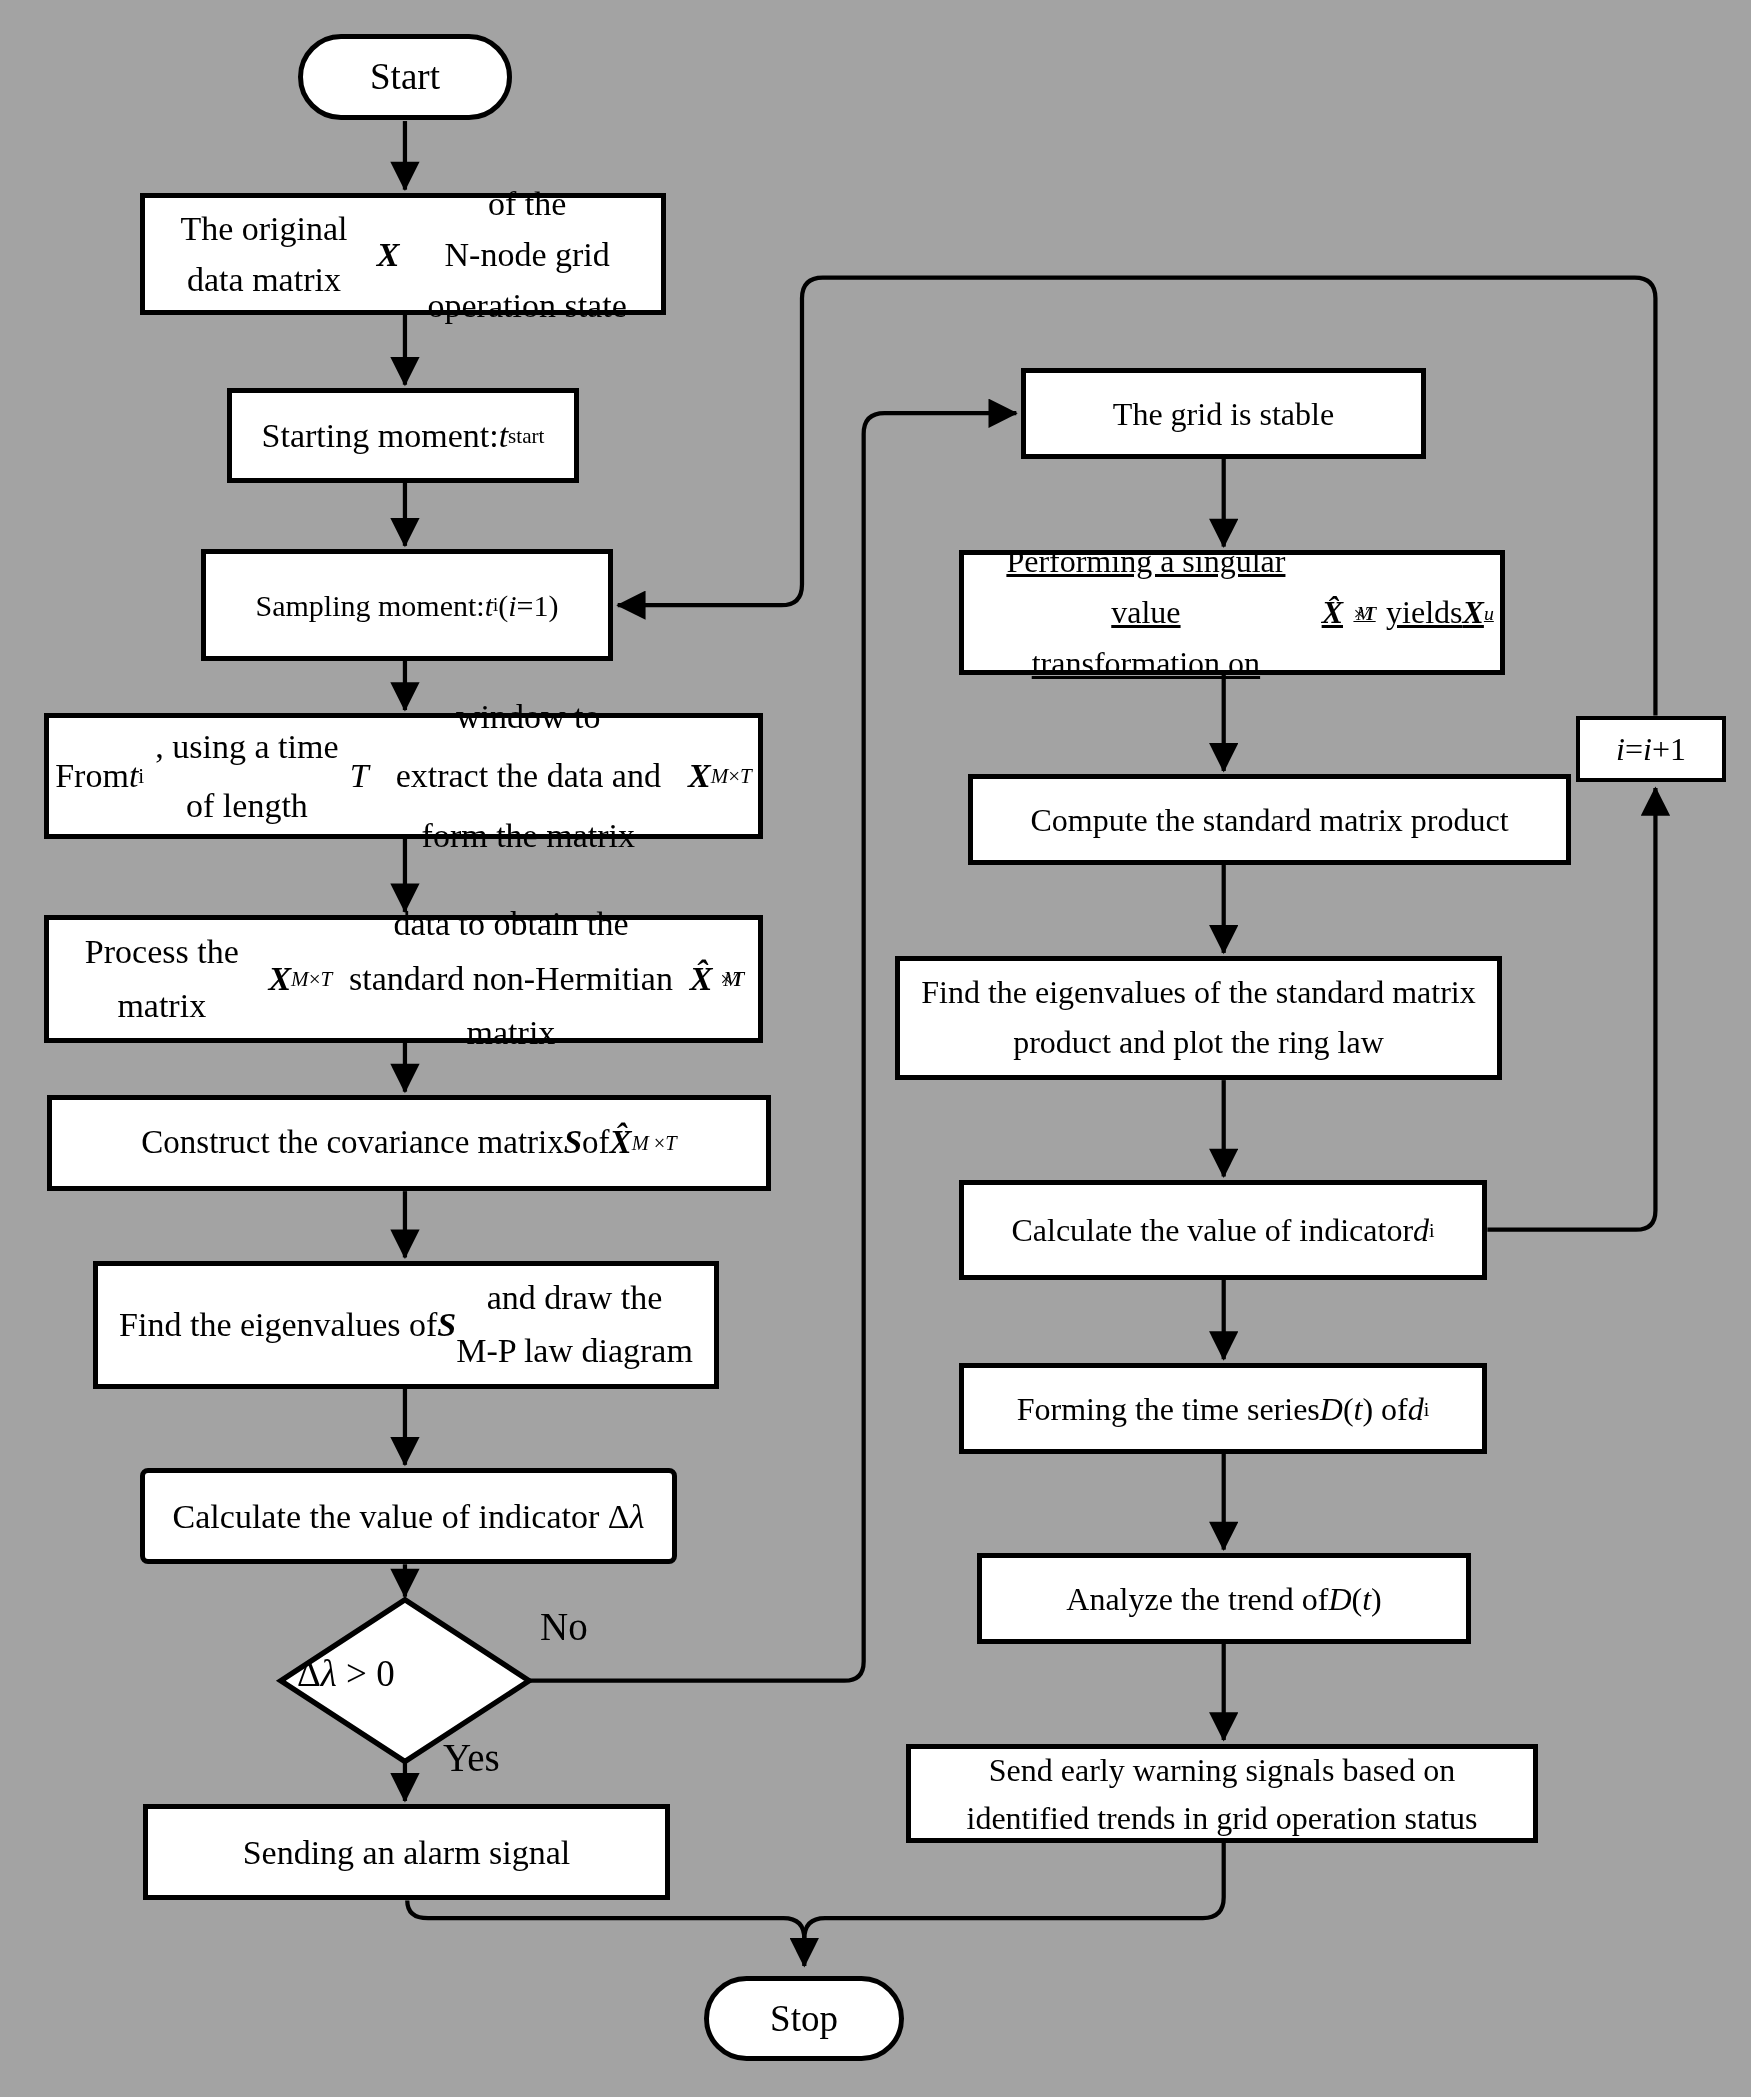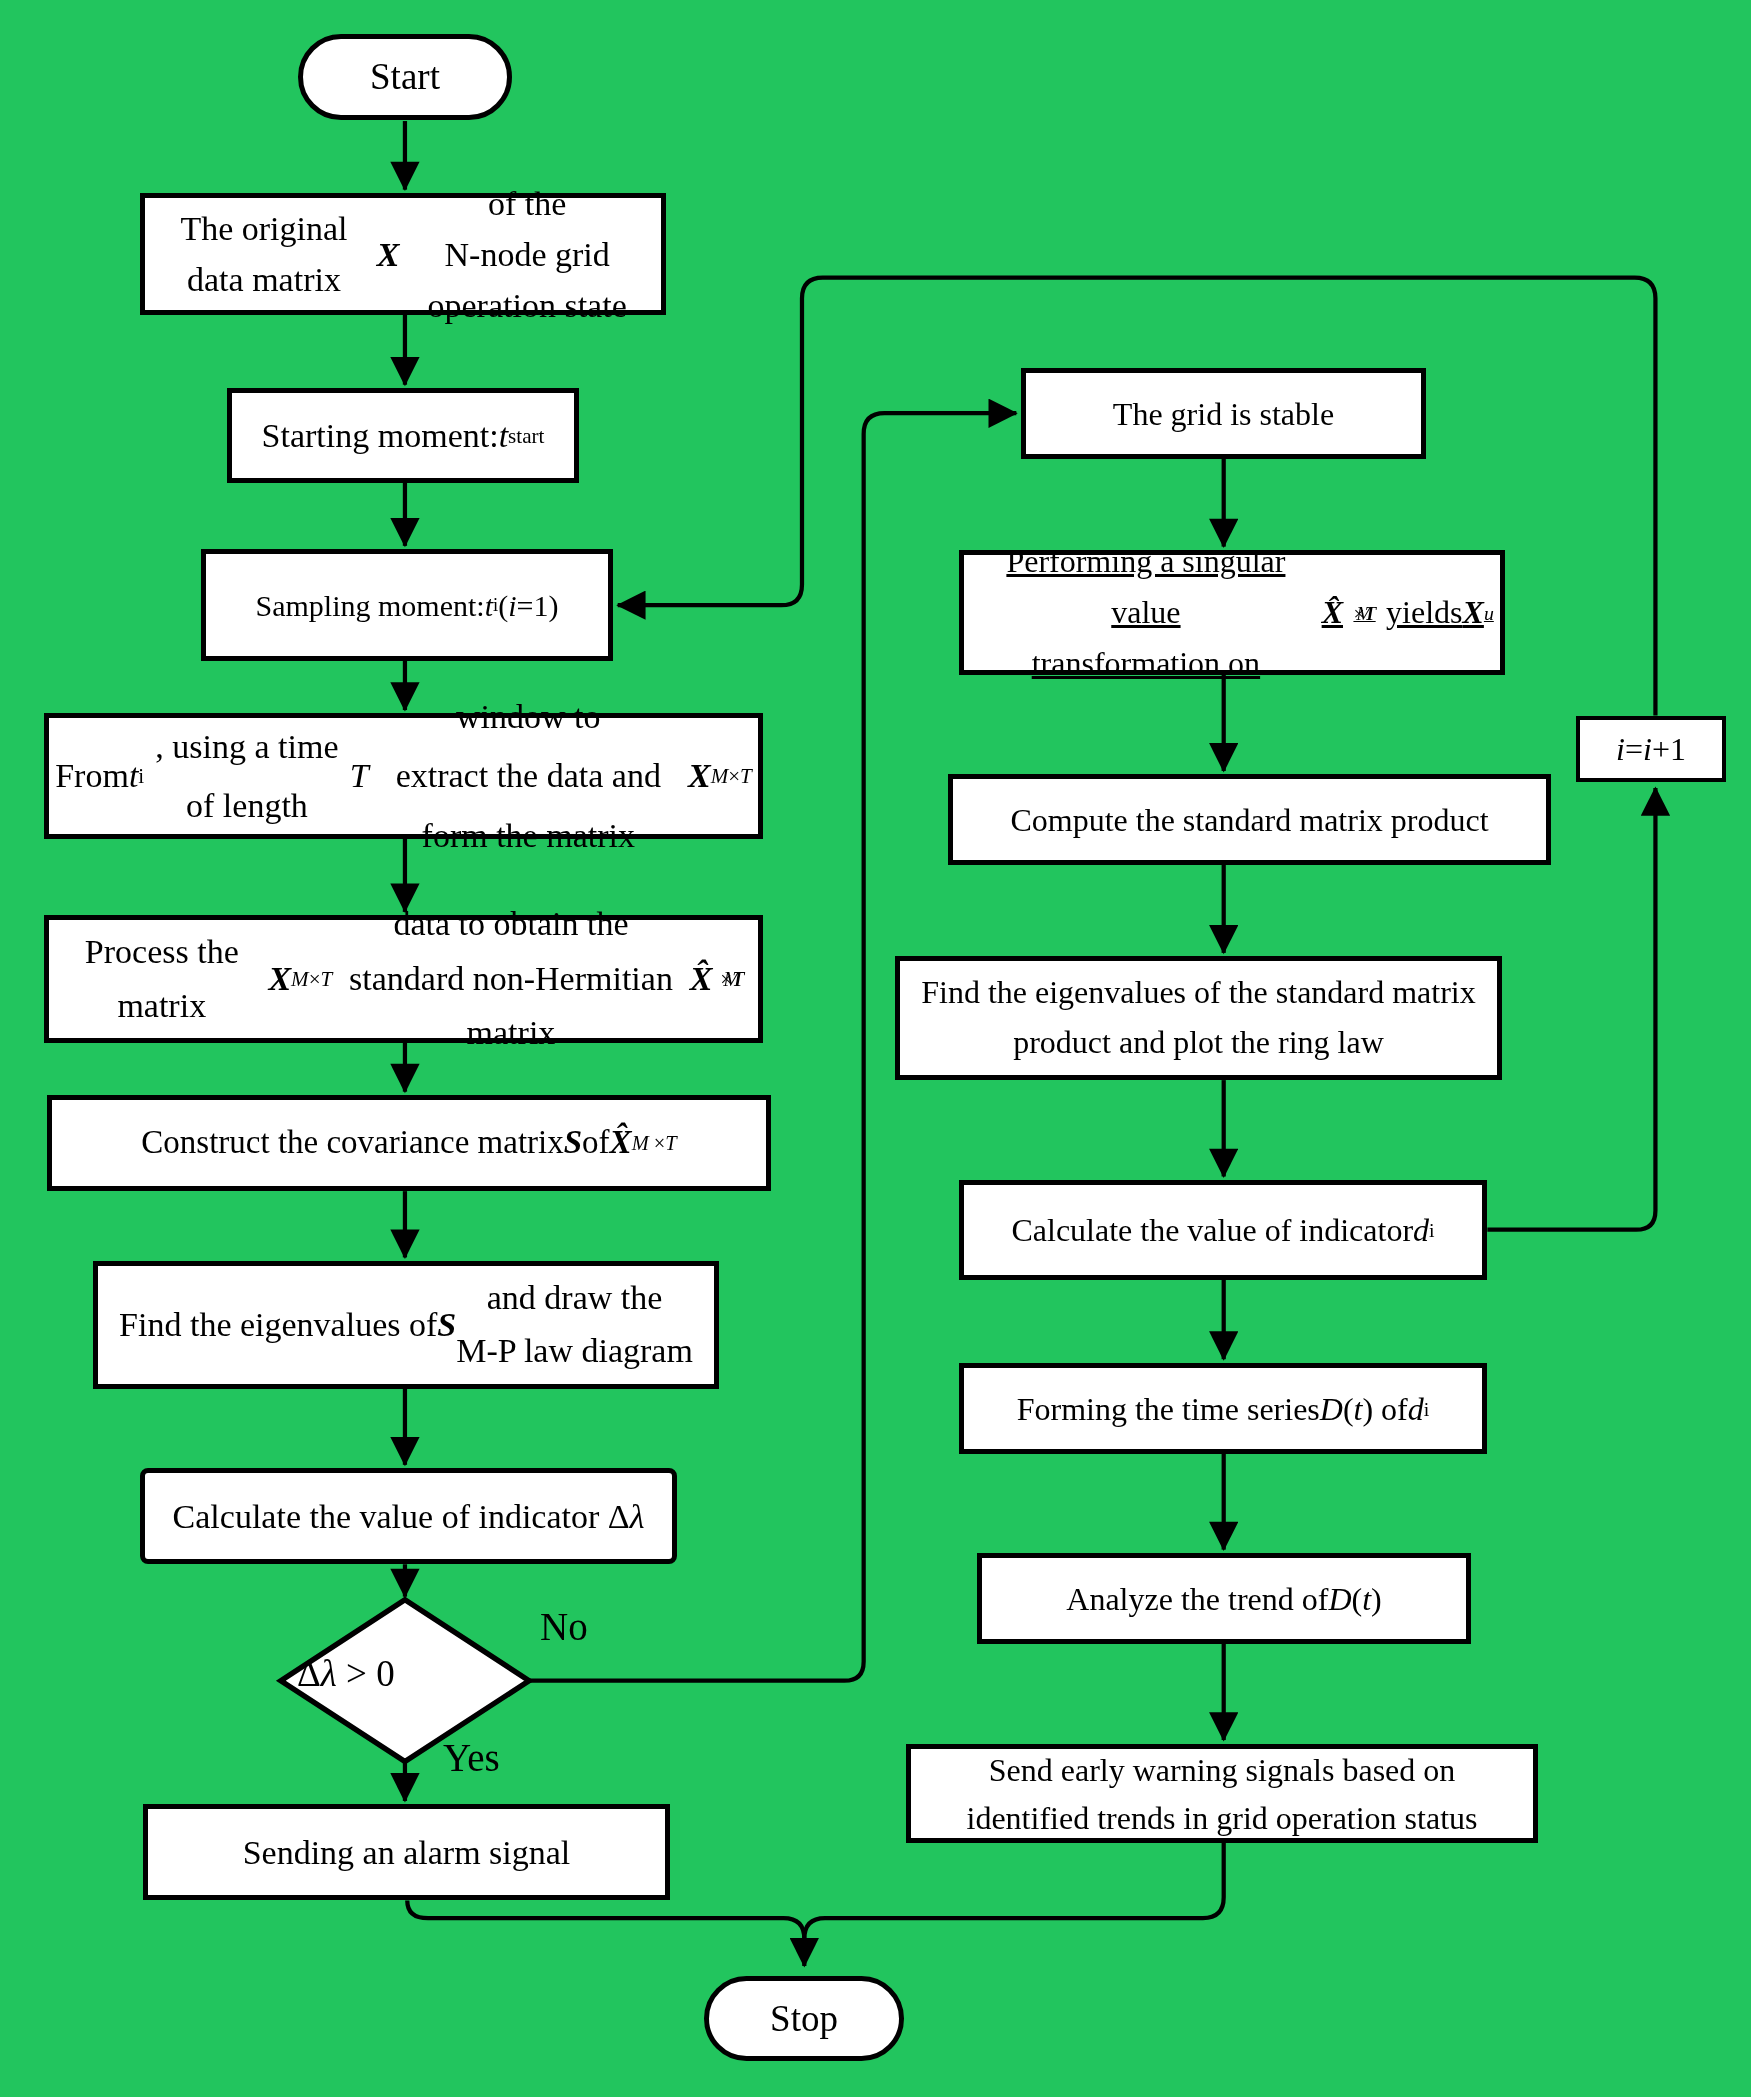--- a/index.html
+++ b/index.html
@@ -1,16 +1,16 @@
 <!DOCTYPE html>
 <html style="font-size:12.3px"><head>
 <meta charset="utf-8">
 <style>
   html,body{margin:0;padding:0;background:#ffffff;}
-  .canvas{position:relative;width:1752px;height:2097px;background:#22c55e;overflow:hidden;
+  .canvas{position:relative;width:1752px;height:2097px;background:#a3a3a3;overflow:hidden;
           font-family:"Liberation Serif","DejaVu Serif",serif;color:#000;}
   .layer{position:absolute;left:0;top:0;}
   .node{position:absolute;box-sizing:border-box;border:5.4px solid #000;background:#fff;
         display:flex;align-items:center;justify-content:center;text-align:center;
         line-height:1.5;padding:0 6.2px;}
   .terminator{border-radius:46px;}
   .label{position:absolute;background:transparent;}
   sub{font-size:0.62em;line-height:0;}
   svg .edge{stroke:#000;stroke-width:5.5;fill:none;}
   svg .shape{stroke:#000;stroke-width:7;fill:#fff;}
@@ -78,21 +78,21 @@
   <div class="label" style="left:443px;top:1735px;font-size:39px;">Yes</div>
 
   <div class="node" style="left:143px;top:1804px;width:527px;height:96px;font-size:34px;">Sending an alarm signal</div>
 
   <div class="node terminator" style="left:704px;top:1976px;width:200px;height:85px;font-size:37px;">Stop</div>
 
   <div class="node" style="left:1021px;top:368px;width:405px;height:91px;font-size:32px;">The grid is stable</div>
 
   <div class="node" style="left:959px;top:550px;width:546px;height:125px;font-size:32px;line-height:1.6;text-decoration:underline;">Performing a singular value<br>transformation on <b><i>X̂</i></b><sub><i>M</i> ×<i>T</i></sub> yields <b><i>X</i></b><sub><i>u</i></sub></div>
 
-  <div class="node" style="left:948px;top:774px;width:603px;height:91px;font-size:32px;">Compute the standard matrix product</div>
+  <div class="node" style="left:968px;top:774px;width:603px;height:91px;font-size:32px;">Compute the standard matrix product</div>
 
   <div class="node" style="left:895px;top:956px;width:607px;height:124px;font-size:32px;line-height:1.55;">Find the eigenvalues of the standard matrix<br>product and plot the ring law</div>
 
   <div class="node" style="left:959px;top:1180px;width:528px;height:100px;font-size:32px;">Calculate the value of indicator <i>d</i><sub>i</sub></div>
 
   <div class="node" style="left:959px;top:1363px;width:528px;height:91px;font-size:32px;">Forming the time series <i>D</i>(<i>t</i>) of <i>d</i><sub>i</sub></div>
 
   <div class="node" style="left:977px;top:1553px;width:494px;height:91px;font-size:32px;">Analyze the trend of <i>D</i>(<i>t</i>)</div>
 
   <div class="node" style="left:906px;top:1744px;width:632px;height:99px;font-size:32px;line-height:1.5;">Send early warning signals based on<br>identified trends in grid operation status</div>

